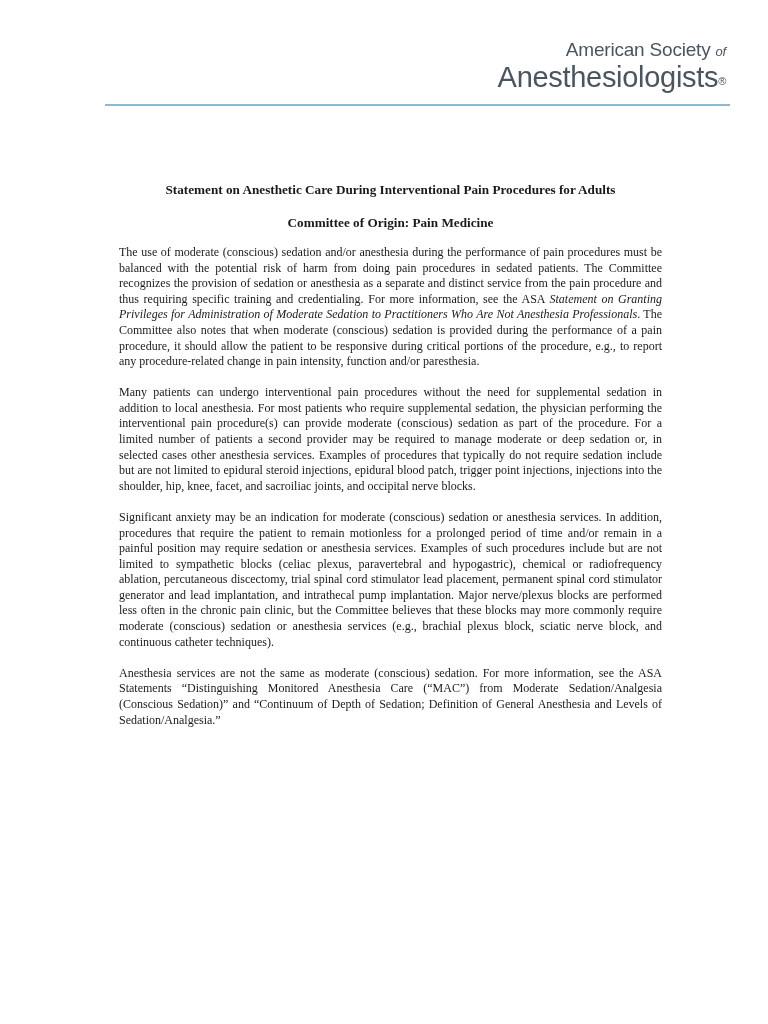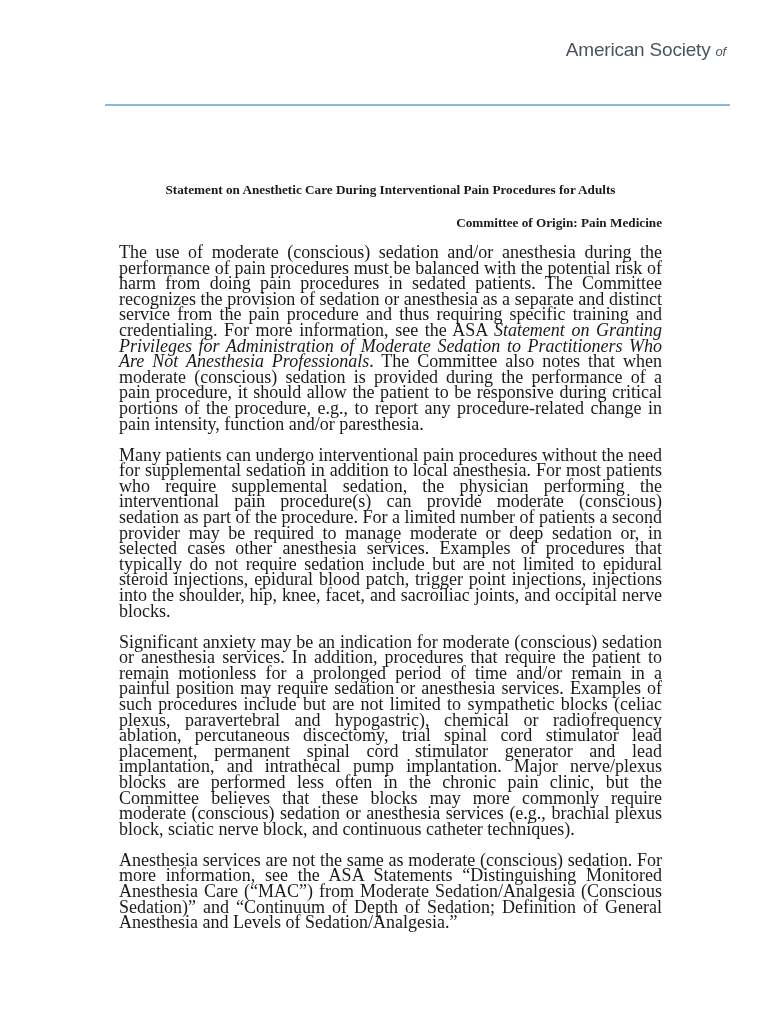--- a/index.html
+++ b/index.html
@@ -61,49 +61,52 @@
     .title {
       font-weight: bold;
       font-size: 13.2px;
       text-align: center;
       margin: 0 0 17px 0;
       line-height: 16px;
     }
     .subtitle {
       font-weight: bold;
       font-size: 13.2px;
-      text-align: right;
+      text-align: center;
       margin: 0 0 14px 0;
       line-height: 16px;
     }
     .approved {
       font-weight: bold;
       font-size: 13.2px;
       text-align: center;
       margin: 0 0 15px 0;
       line-height: 16px;
       padding: 0 4px;
     }
     .para {
-      font-size: 18px;
+      font-size: 12px;
       line-height: 15.6px;
       text-align: justify;
       margin: 0 0 15.5px 0;
     }
     .para i {
       font-style: italic;
     }
   </style>
 </head>
 <body>
 
 <div class="logo">
   <div class="logo-line1">
     <span>American Society</span>
     <span class="logo-of">of</span>
+  </div>
+  <div class="logo-line2">
+    <span>Anesthesiologists</span><span class="logo-reg">®</span>
   </div>
 </div>
 
 <div class="header-rule"></div>
 
 <div class="content">
   <div class="title">Statement on Anesthetic Care During Interventional Pain Procedures for Adults</div>
   <div class="subtitle">Committee of Origin:  Pain Medicine</div>
 
   <p class="para"><span>The use of moderate (conscious) sedation and/or anesthesia during the performance of pain procedures must be balanced with the potential risk of harm from doing pain procedures in sedated patients.  The Committee recognizes the provision of sedation or anesthesia as a separate and distinct service from the pain procedure and thus requiring specific training and credentialing. For more information, see the ASA </span><i>Statement on Granting Privileges for Administration of Moderate Sedation to Practitioners Who Are Not Anesthesia Professionals</i><span>. The Committee also notes that when moderate (conscious) sedation is provided during the performance of a pain procedure, it should allow the patient to be responsive during critical portions of the procedure, e.g., to report any procedure-related change in pain intensity, function and/or paresthesia.</span></p>

